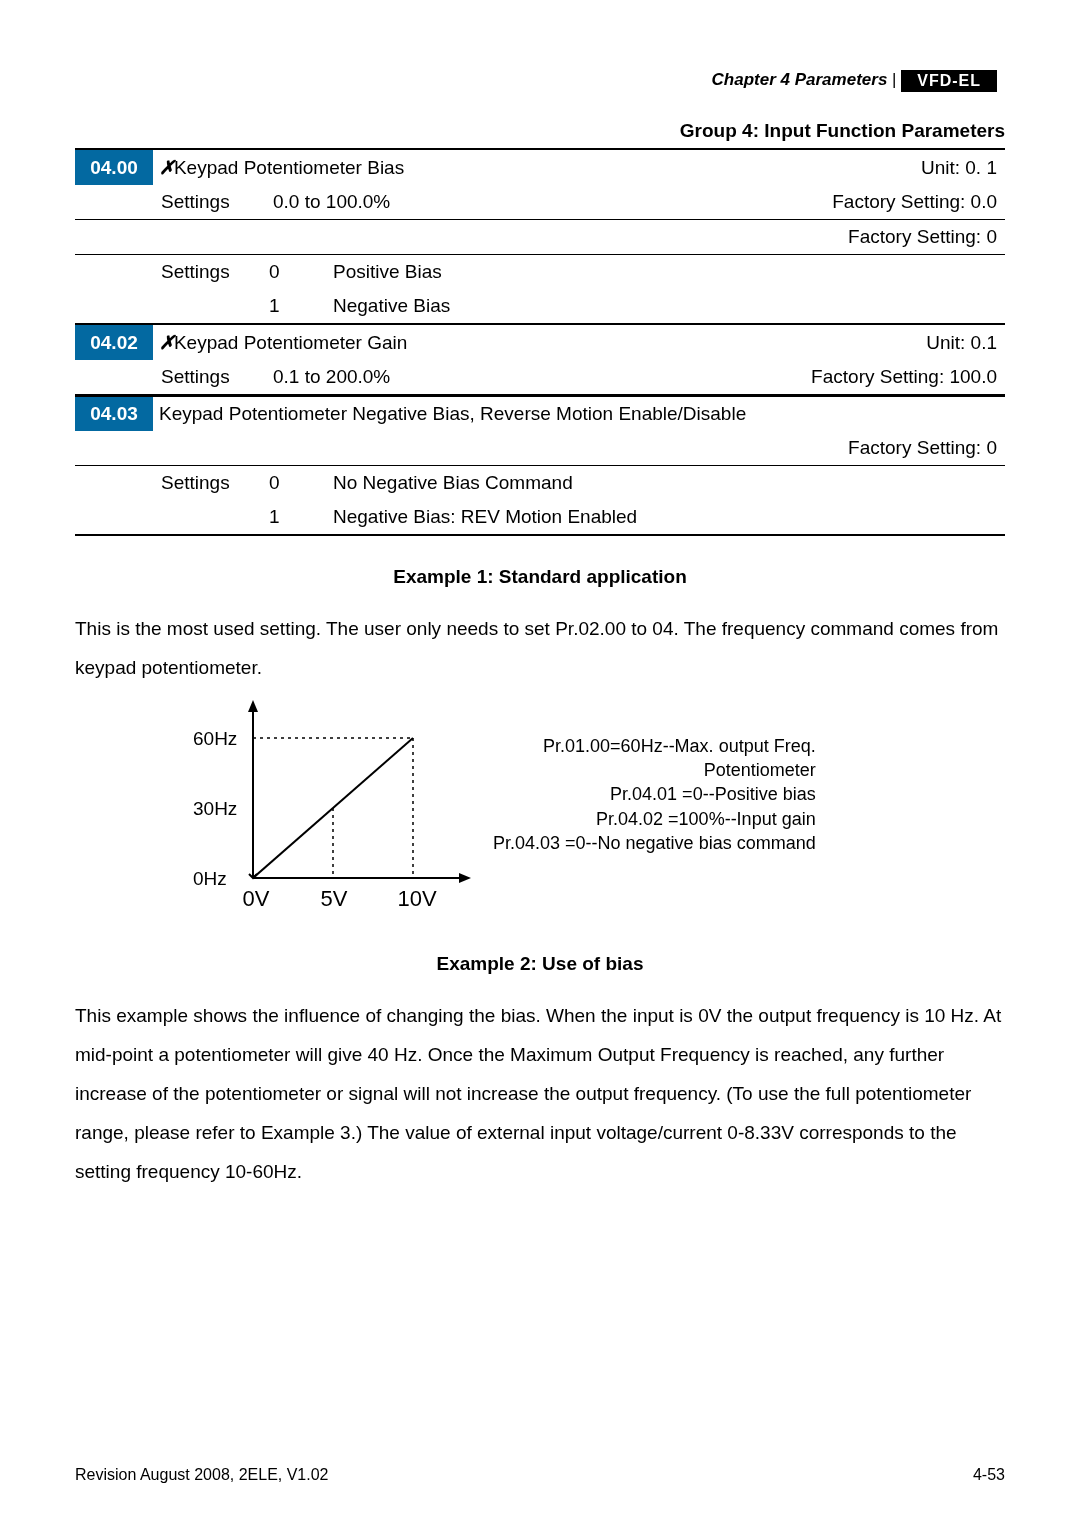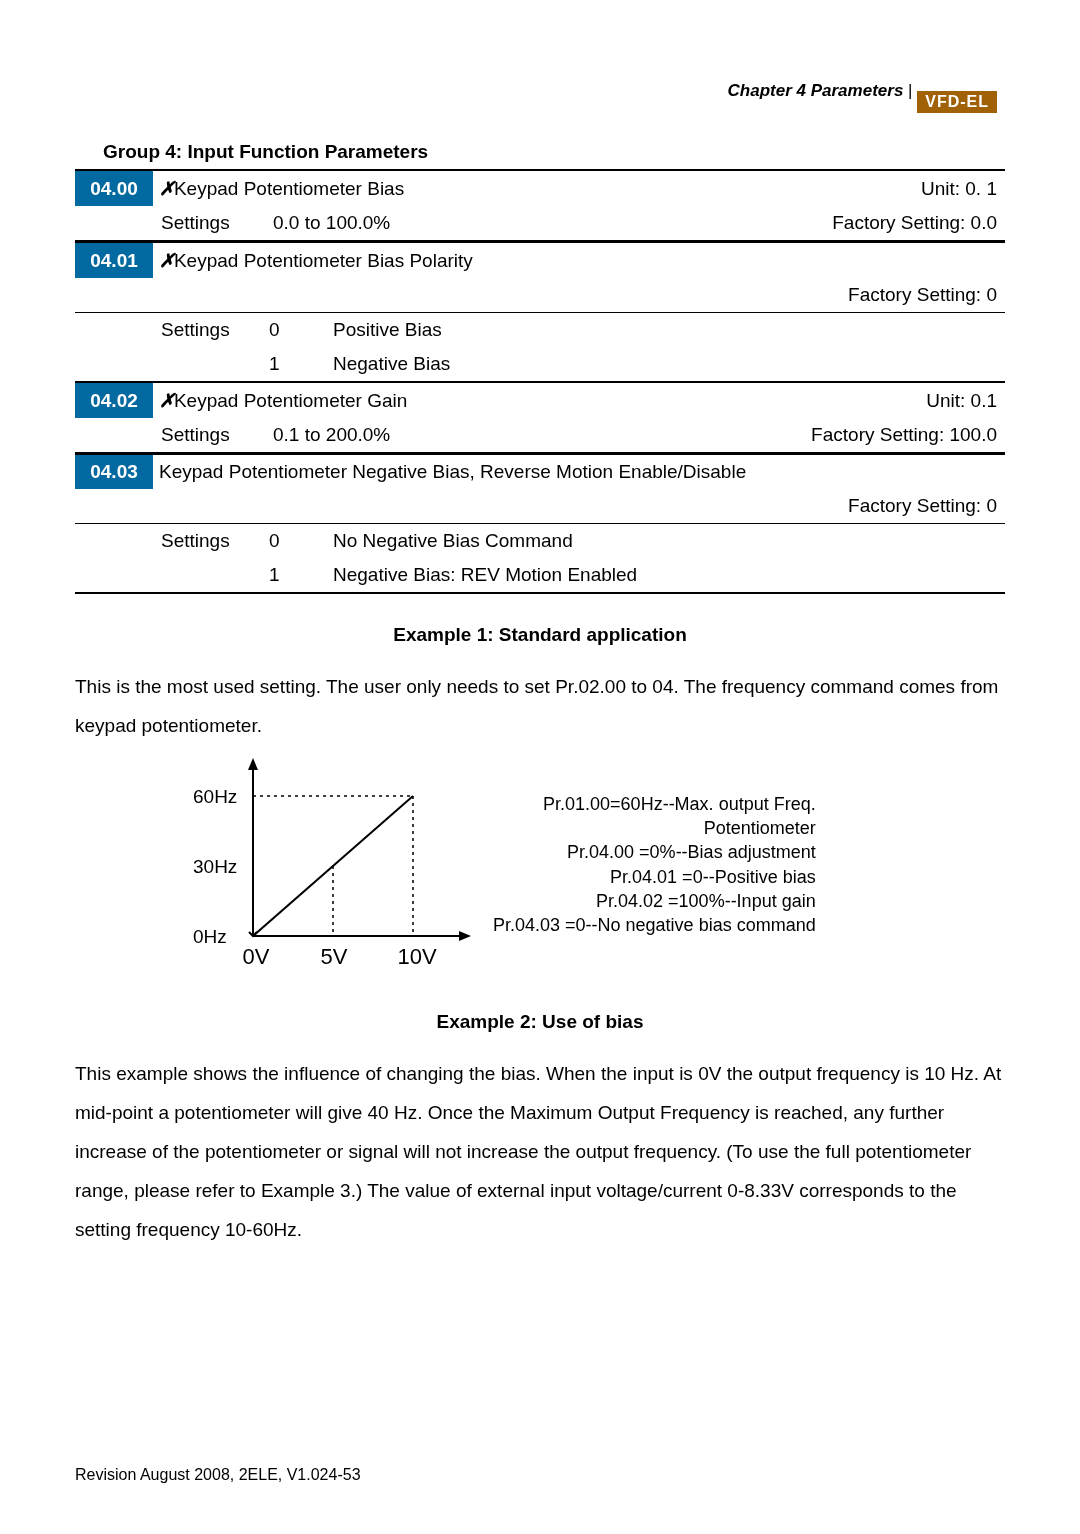--- a/index.html
+++ b/index.html
@@ -19,34 +19,34 @@
       color: #000;
       margin-bottom: 28px;
       padding-right: 8px;
     }
     .header-line .chapter {
       font-style: italic;
       font-weight: bold;
     }
     .logo-box {
       display: inline-block;
-      background: #a16207;
+      background: #000000;
       color: #fff;
-      padding: 2px 8px;
+      padding: 2px 16px;
       font-size: 16px;
       font-weight: bold;
       font-style: normal;
       letter-spacing: 1px;
       vertical-align: middle;
-      margin-top: 21px;
     }
     .group-title {
       font-weight: bold;
       margin: 6px 0 6px 28px;
       font-size: 19px;
+      text-align: right;
     }
     .param-table { width: 100%; border-collapse: collapse; }
     .row-top-border { border-top: 2px solid #000; }
     .row-bot-border { border-bottom: 2px solid #000; }
     .row-thin-border { border-bottom: 1px solid #000; }
 
     .param-code {
       background: #0369a1;
       color: #fff;
       font-weight: bold;
@@ -135,21 +135,21 @@
       font-size: 22px;
       text-align: center;
     }
 
     .footer {
       position: absolute;
       bottom: 50px;
       left: 75px;
       right: 75px;
       display: flex;
-      justify-content: flex-start;
+      justify-content: space-between;
       font-size: 16px;
     }
   </style>
 </head>
 <body>
 
 <div class="header-line">
   <span class="chapter">Chapter 4 Parameters</span><span> | </span><span class="logo-box">VFD-EL</span>
 </div>
 
@@ -168,26 +168,20 @@
     <td class="blank-code"></td>
     <td class="settings-cell">Settings</td>
     <td class="opt-text" colspan="1">0.0 to 100.0%</td>
     <td class="factory-cell">Factory Setting: 0.0</td>
   </tr>
 </tbody>
   </table>
 
 <table class="param-table">
   <tbody>
-      <tr class="row-top-border">
-    <td class="param-code">04.01</td>
-    <td class="param-name" colspan="3">
-      <span class="glyph">✗</span><span>Keypad Potentiometer Bias Polarity</span>
-    </td>
-  </tr>
   <tr class="row-thin-border">
     <td class="blank-code"></td>
     <td class="settings-cell"></td>
     <td class="opt-text"></td>
     <td class="factory-cell">Factory Setting: 0</td>
   </tr>
   <tr>
     <td class="blank-code"></td>
     <td class="settings-cell">Settings</td>
     <td class="opt-num">0</td>
@@ -271,21 +265,20 @@
   </svg>
   <div class="chart-label" style="left:0;top:30px;width:52px;">60Hz</div>
   <div class="chart-label" style="left:0;top:100px;width:52px;">30Hz</div>
   <div class="chart-label" style="left:0;top:170px;width:52px;">0Hz</div>
   <div class="chart-xlabel" style="left:48px;top:188px;width:30px;">0V</div>
   <div class="chart-xlabel" style="left:126px;top:188px;width:30px;">5V</div>
   <div class="chart-xlabel" style="left:204px;top:188px;width:40px;">10V</div>
   <div class="chart-side-text">
     <div>Pr.01.00=60Hz--Max. output Freq.</div>
     <div>Potentiometer</div>
-    <div>Pr.04.00  =0%--Bias adjustment</div>
     <div>Pr.04.01  =0--Positive bias</div>
     <div>Pr.04.02  =100%--Input gain</div>
     <div>Pr.04.03  =0--No negative bias command</div>
   </div>
 </div>
 
 <div class="example-heading">Example 2: Use of bias</div>
 <div class="body-text">This example shows the influence of changing the bias. When the input is 0V the output frequency is 10 Hz. At mid-point a potentiometer will give 40 Hz. Once the Maximum Output Frequency is reached, any further increase of the potentiometer or signal will not increase the output frequency. (To use the full potentiometer range, please refer to Example 3.) The value of external input voltage/current 0-8.33V corresponds to the setting frequency 10-60Hz.</div>
 
 <div class="footer">

